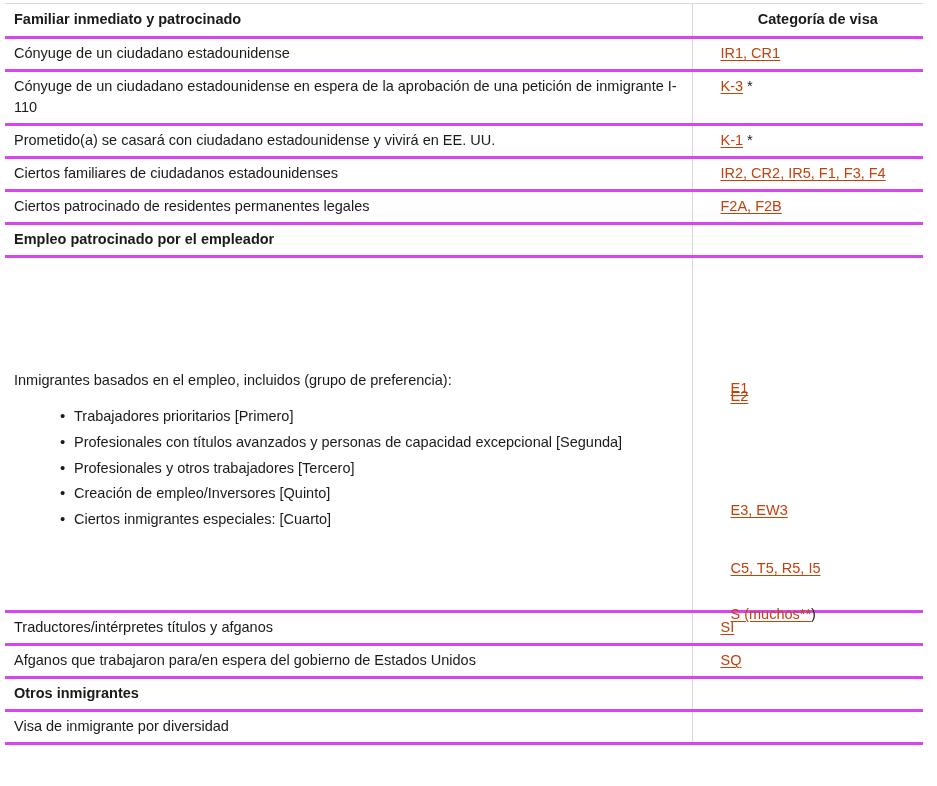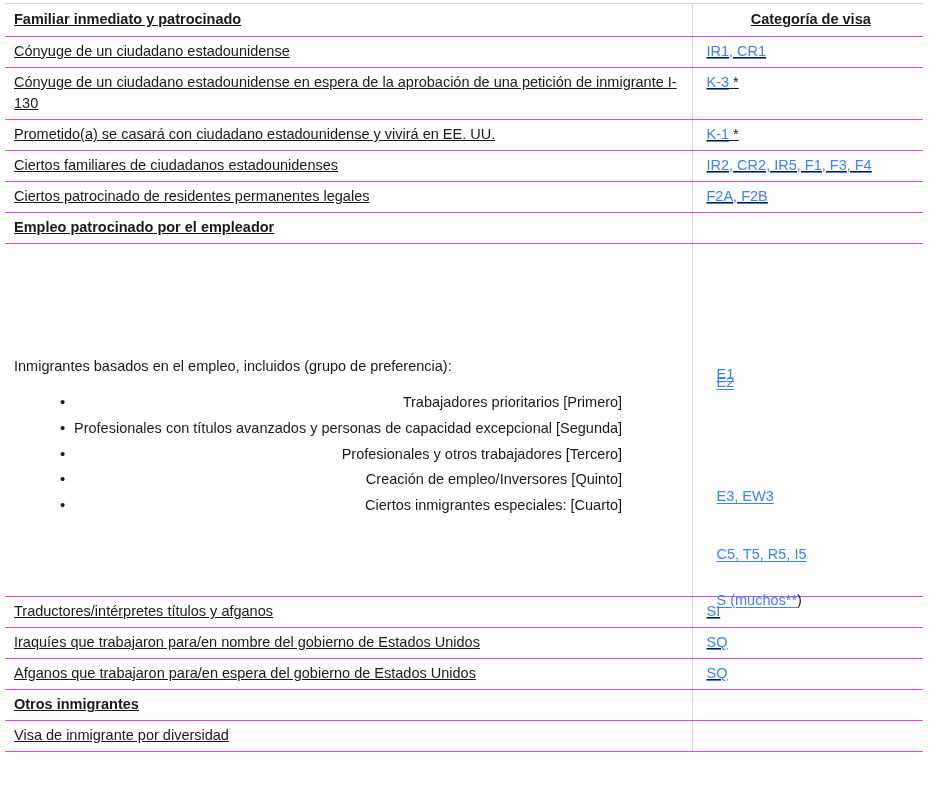--- a/index.html
+++ b/index.html
@@ -27,34 +27,33 @@
     table-layout: fixed;
     font-size: 14.5px;
     line-height: 1.45;
   }
   table.visa-table col.col-desc { width: 687px; }
   table.visa-table col.col-cat  { width: 231px; }
 
   table.visa-table td,
   table.visa-table th {
     border-top: 1px solid #d8d8d8;
-    border-bottom: 1px solid #d946ef;
+    border-bottom: 3px solid #d946ef;
     border-left: none;
     border-right: none;
     padding: 4px 8px 5px 8px;
     vertical-align: top;
     text-align: left;
     font-weight: normal;
-    text-decoration: underline;
   }
   
   table.visa-table td.cat-cell,
   table.visa-table th.cat-cell {
     border-left: 1px solid #d8d8d8;
-    padding-left: 14px;
+    padding-left: 28px;
   }
   table.visa-table td.desc-cell,
   table.visa-table th.desc-cell {
     padding-left: 9px;
   }
 
   
   tr.header-row th {
     font-weight: bold;
     font-size: 14.5px;
@@ -67,21 +66,21 @@
   }
 
   
   tr.section-row td.desc-cell {
     font-weight: bold;
   }
 
   
   a.visa-link,
   span.visa-link {
-    color: #3b82f6;
+    color: #c2410c;
     text-decoration: underline;
     text-decoration-thickness: 1px;
     text-underline-offset: 2px;
     cursor: pointer;
   }
   span.plain {
     color: #1a1a1a;
     text-decoration: none;
   }
 
@@ -120,21 +119,20 @@
     margin: 0;
     padding: 0 0 0 46px;
     list-style: none;
   }
   ul.emp-list li {
     position: relative;
     padding-left: 14px;
     margin: 0 0 4px 0;
     white-space: nowrap;
     line-height: 1.5;
-    text-align: right;
   }
   ul.emp-list li::before {
     content: "\2022";
     position: absolute;
     left: 0;
     top: -1px;
     font-size: 15px;
   }
 </style>
 </head>
@@ -152,21 +150,21 @@
         <th class="cat-cell header-cat">Categoría de visa</th>
       </tr>
     </thead>
     <tbody>
 
       <tr>
         <td class="desc-cell">Cónyuge de un ciudadano estadounidense</td>
         <td class="cat-cell"><a class="visa-link">IR1, CR1</a><span class="plain"></span></td>
       </tr>
       <tr>
-        <td class="desc-cell">Cónyuge de un ciudadano estadounidense en espera de la aprobación de una petición de inmigrante I-130</td>
+        <td class="desc-cell">Cónyuge de un ciudadano estadounidense en espera de la aprobación de una petición de inmigrante I-110</td>
         <td class="cat-cell"><a class="visa-link">K-3</a><span class="plain"> *</span></td>
       </tr>
       <tr>
         <td class="desc-cell">Prometido(a) se casará con ciudadano estadounidense y vivirá en EE. UU.</td>
         <td class="cat-cell"><a class="visa-link">K-1</a><span class="plain"> *</span></td>
       </tr>
       <tr>
         <td class="desc-cell">Ciertos familiares de ciudadanos estadounidenses</td>
         <td class="cat-cell"><a class="visa-link">IR2, CR2, IR5, F1, F3, F4</a><span class="plain"></span></td>
       </tr>
@@ -200,24 +198,20 @@
             <div class="code-line" style="top:346px;"><a class="visa-link">S (muchos**</a><span class="plain">)</span></div>
           </div>
         </td>
       </tr>
 
       <tr>
         <td class="desc-cell">Traductores/intérpretes títulos y afganos</td>
         <td class="cat-cell"><a class="visa-link">SI</a><span class="plain"></span></td>
       </tr>
       <tr>
-        <td class="desc-cell">Iraquíes que trabajaron para/en nombre del gobierno de Estados Unidos</td>
-        <td class="cat-cell"><a class="visa-link">SQ</a><span class="plain"></span></td>
-      </tr>
-      <tr>
         <td class="desc-cell">Afganos que trabajaron para/en espera del gobierno de Estados Unidos</td>
         <td class="cat-cell"><a class="visa-link">SQ</a><span class="plain"></span></td>
       </tr>
 
       <tr class="section-row">
         <td class="desc-cell">Otros inmigrantes</td>
         <td class="cat-cell"></td>
       </tr>
 
       <tr>

